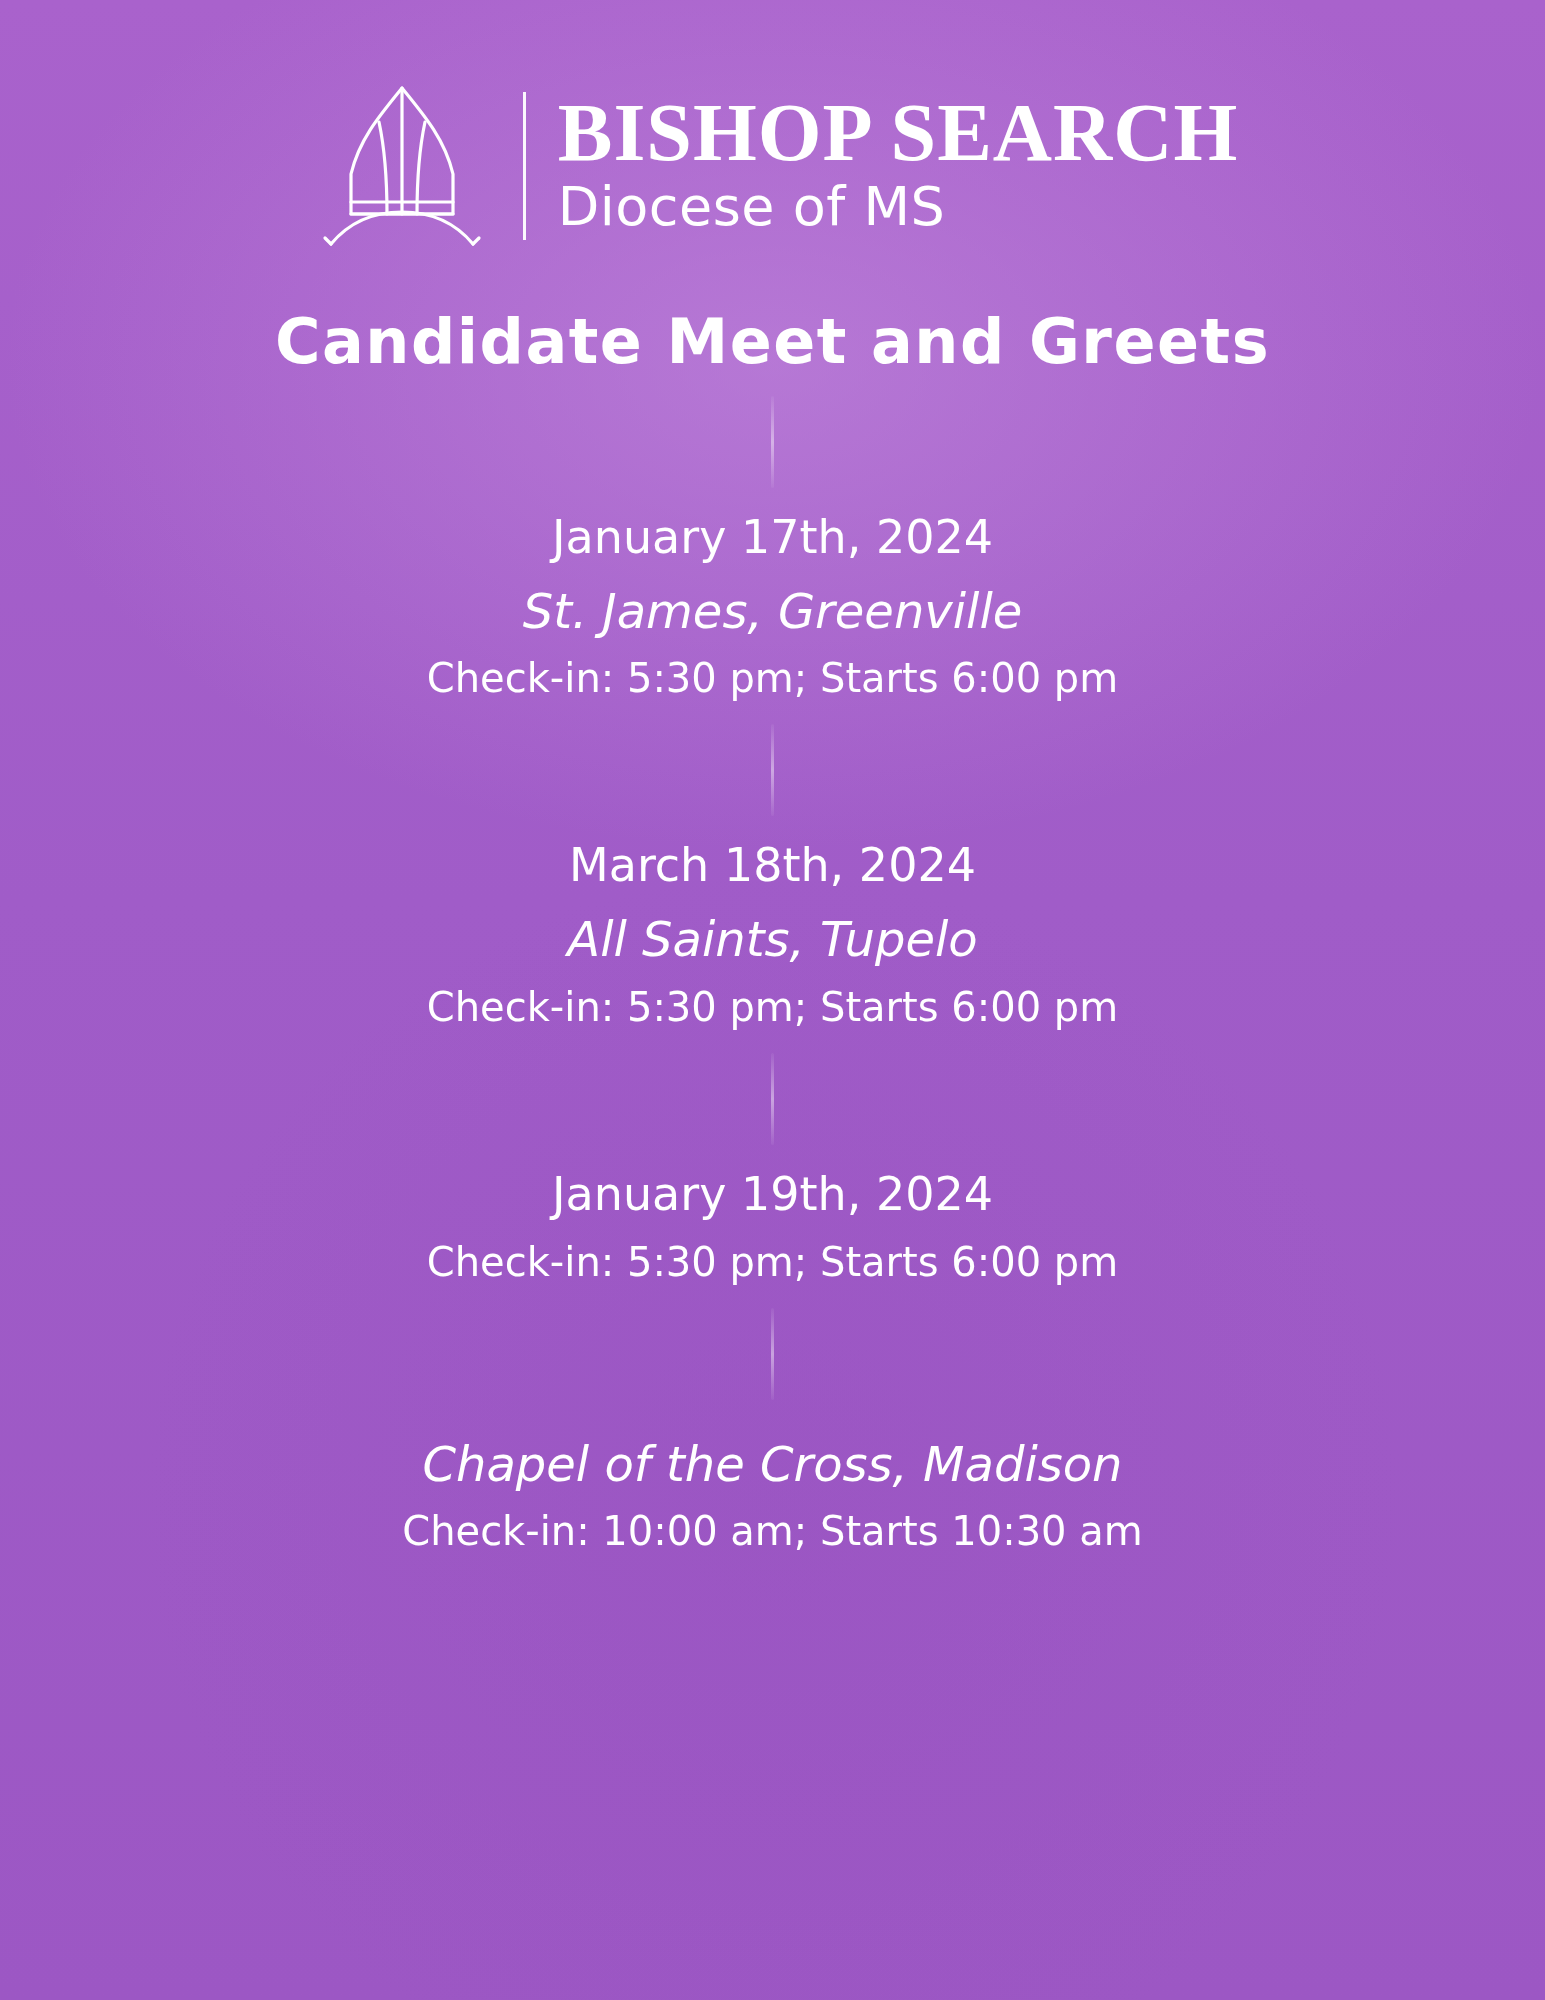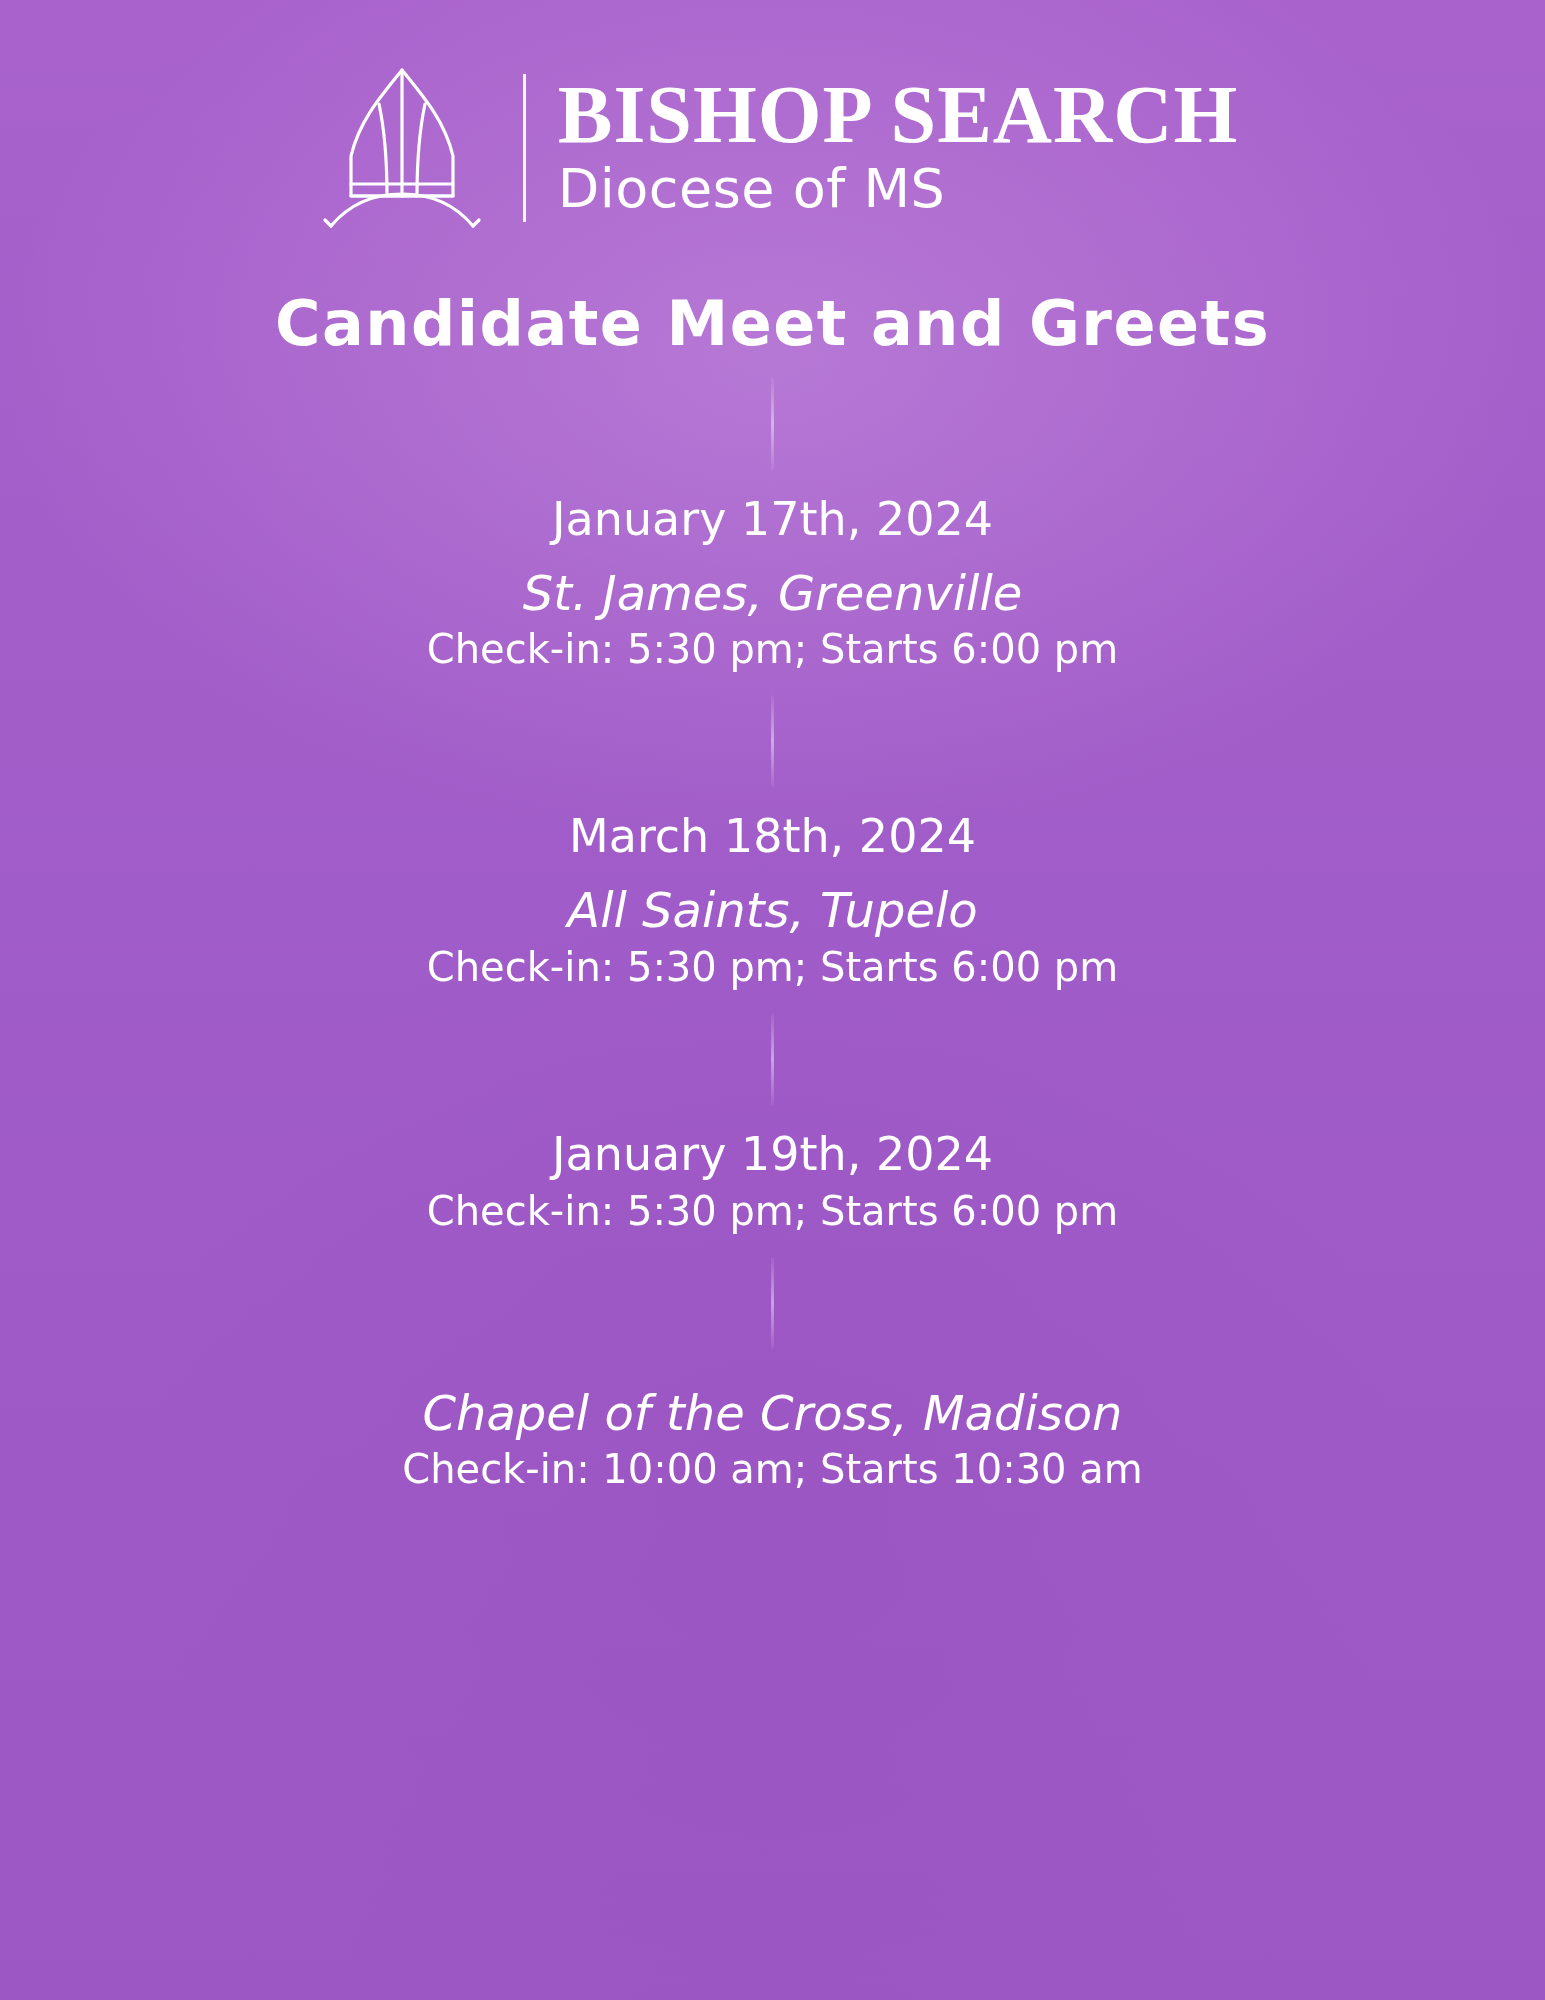--- a/index.html
+++ b/index.html
@@ -30,21 +30,21 @@
     width: 100%;
     height: 100%;
   }
 
   
   .header {
     display: flex;
     align-items: center;
     justify-content: center;
     gap: 26px;
-    padding-top: 60px;
+    padding-top: 78px;
   }
   .mitre {
     width: 190px;
     height: 175px;
     flex: 0 0 auto;
   }
   .divider-vert {
     width: 3px;
     height: 148px;
     background: #ffffff;
@@ -107,21 +107,21 @@
     font-size: 48px;
     font-style: italic;
     font-weight: 400;
     line-height: 1.2;
     margin-top: 16px;
   }
   .event-time {
     font-size: 40px;
     font-weight: 400;
     line-height: 1.3;
-    margin-top: 1px;
+    margin-top: 12px;
     text-align: center;
   }
 </style>
 </head>
 <body>
 
 <div class="bg-glow"></div>
 
 <div class="page">
 

